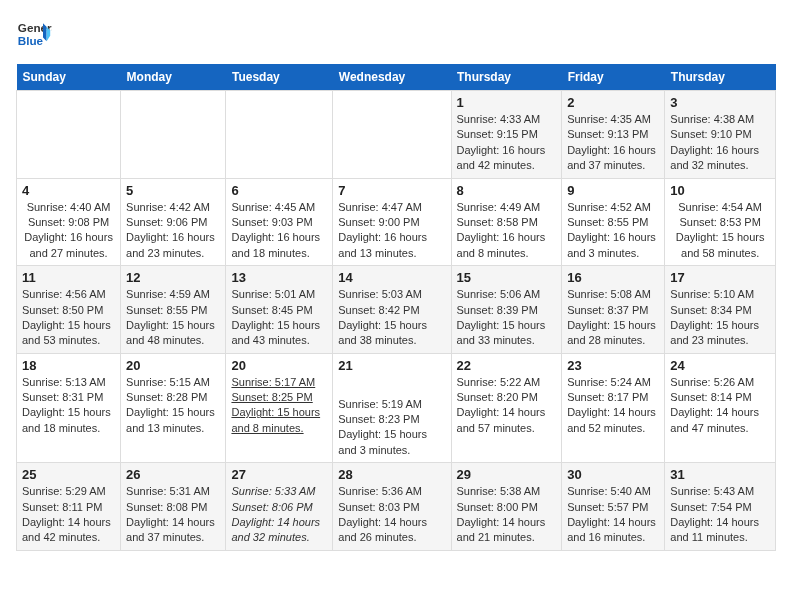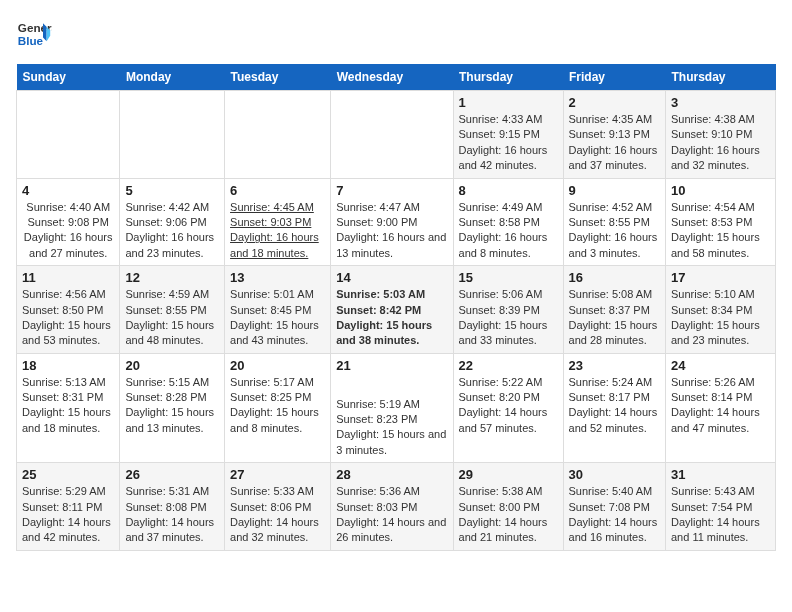--- a/index.html
+++ b/index.html
@@ -146,21 +146,21 @@
 Daylight: 16 hours and 27 minutes.</div>
         </td>
         <td>
           <span class="day-num">5</span>
           <div class="day-info" style="white-space: pre-line;">Sunrise: 4:42 AM
 Sunset: 9:06 PM
 Daylight: 16 hours and 23 minutes.</div>
         </td>
         <td>
           <span class="day-num">6</span>
-          <div class="day-info" style="white-space: pre-line; text-decoration: underline;">Sunrise: 4:45 AM
+          <div class="day-info" style="white-space: pre-line;">Sunrise: 4:45 AM
 Sunset: 9:03 PM
 Daylight: 16 hours and 18 minutes.</div>
         </td>
         <td>
           <span class="day-num">7</span>
           <div class="day-info" style="white-space: pre-line;">Sunrise: 4:47 AM
 Sunset: 9:00 PM
 Daylight: 16 hours and 13 minutes.</div>
         </td>
         <td>
@@ -170,21 +170,21 @@
 Daylight: 16 hours and 8 minutes.</div>
         </td>
         <td>
           <span class="day-num">9</span>
           <div class="day-info" style="white-space: pre-line;">Sunrise: 4:52 AM
 Sunset: 8:55 PM
 Daylight: 16 hours and 3 minutes.</div>
         </td>
         <td>
           <span class="day-num">10</span>
-          <div class="day-info" style="white-space: pre-line;">Sunrise: 4:54 AM
+          <div class="day-info" style="white-space: pre-line; text-align: center;">Sunrise: 4:54 AM
 Sunset: 8:53 PM
 Daylight: 15 hours and 58 minutes.</div>
         </td>
       </tr>
       <tr>
         <td>
           <span class="day-num">11</span>
           <div class="day-info" style="white-space: pre-line;">Sunrise: 4:56 AM
 Sunset: 8:50 PM
 Daylight: 15 hours and 53 minutes.</div>
@@ -196,21 +196,21 @@
 Daylight: 15 hours and 48 minutes.</div>
         </td>
         <td>
           <span class="day-num">13</span>
           <div class="day-info" style="white-space: pre-line;">Sunrise: 5:01 AM
 Sunset: 8:45 PM
 Daylight: 15 hours and 43 minutes.</div>
         </td>
         <td>
           <span class="day-num">14</span>
-          <div class="day-info" style="white-space: pre-line; font-weight: bold;">Sunrise: 5:03 AM
+          <div class="day-info" style="white-space: pre-line;">Sunrise: 5:03 AM
 Sunset: 8:42 PM
 Daylight: 15 hours and 38 minutes.</div>
         </td>
         <td>
           <span class="day-num">15</span>
           <div class="day-info" style="white-space: pre-line;">Sunrise: 5:06 AM
 Sunset: 8:39 PM
 Daylight: 15 hours and 33 minutes.</div>
         </td>
         <td>
@@ -234,21 +234,21 @@
 Daylight: 15 hours and 18 minutes.</div>
         </td>
         <td>
           <span class="day-num">20</span>
           <div class="day-info" style="white-space: pre-line;">Sunrise: 5:15 AM
 Sunset: 8:28 PM
 Daylight: 15 hours and 13 minutes.</div>
         </td>
         <td>
           <span class="day-num">20</span>
-          <div class="day-info" style="white-space: pre-line;">Sunrise: 5:17 AM
+          <div class="day-info" style="white-space: pre-line; text-decoration: underline;">Sunrise: 5:17 AM
 Sunset: 8:25 PM
 Daylight: 15 hours and 8 minutes.</div>
         </td>
         <td>
           <span class="day-num">21</span>
           <div class="day-info" style="white-space: pre-line; margin-top: 24px;">Sunrise: 5:19 AM
 Sunset: 8:23 PM
 Daylight: 15 hours and 3 minutes.</div>
         </td>
         <td>
@@ -278,40 +278,40 @@
 Daylight: 14 hours and 42 minutes.</div>
         </td>
         <td>
           <span class="day-num">26</span>
           <div class="day-info" style="white-space: pre-line;">Sunrise: 5:31 AM
 Sunset: 8:08 PM
 Daylight: 14 hours and 37 minutes.</div>
         </td>
         <td>
           <span class="day-num">27</span>
-          <div class="day-info" style="white-space: pre-line;">Sunrise: 5:33 AM
+          <div class="day-info" style="white-space: pre-line; font-style: italic;">Sunrise: 5:33 AM
 Sunset: 8:06 PM
 Daylight: 14 hours and 32 minutes.</div>
         </td>
         <td>
           <span class="day-num">28</span>
           <div class="day-info" style="white-space: pre-line;">Sunrise: 5:36 AM
 Sunset: 8:03 PM
 Daylight: 14 hours and 26 minutes.</div>
         </td>
         <td>
           <span class="day-num">29</span>
           <div class="day-info" style="white-space: pre-line;">Sunrise: 5:38 AM
 Sunset: 8:00 PM
 Daylight: 14 hours and 21 minutes.</div>
         </td>
         <td>
           <span class="day-num">30</span>
           <div class="day-info" style="white-space: pre-line;">Sunrise: 5:40 AM
-Sunset: 7:08 PM
+Sunset: 5:57 PM
 Daylight: 14 hours and 16 minutes.</div>
         </td>
         <td>
           <span class="day-num">31</span>
           <div class="day-info" style="white-space: pre-line;">Sunrise: 5:43 AM
 Sunset: 7:54 PM
 Daylight: 14 hours and 11 minutes.</div>
         </td>
       </tr>
     </tbody>

